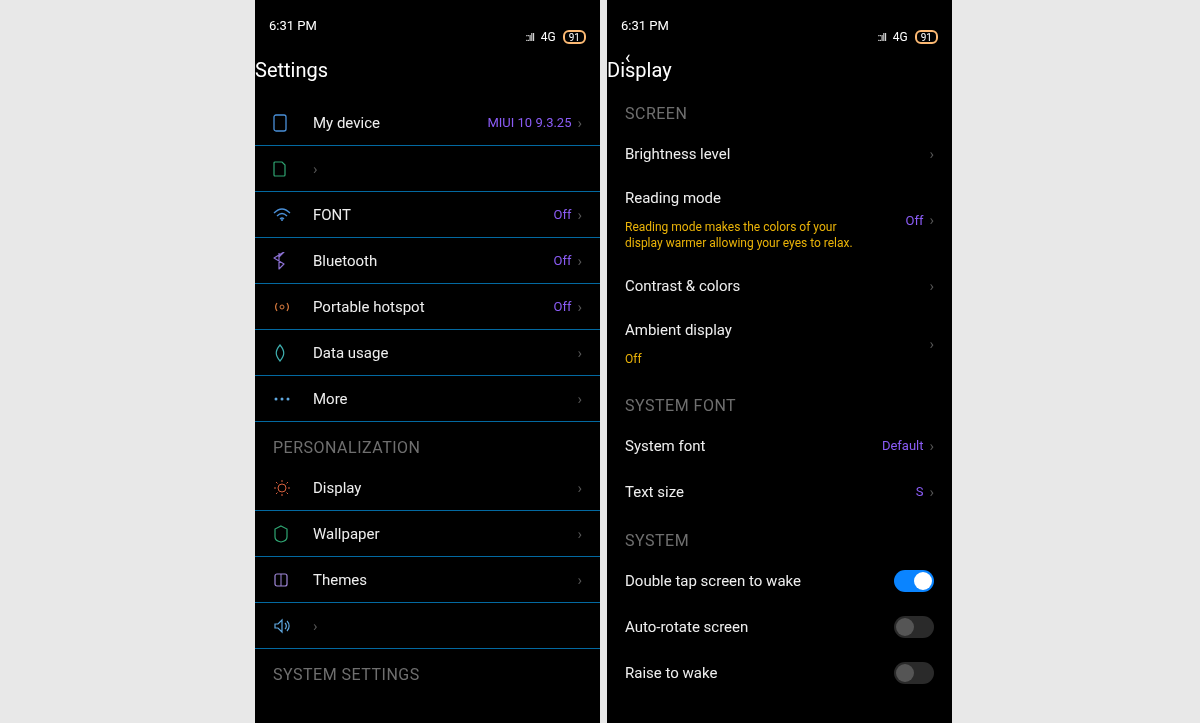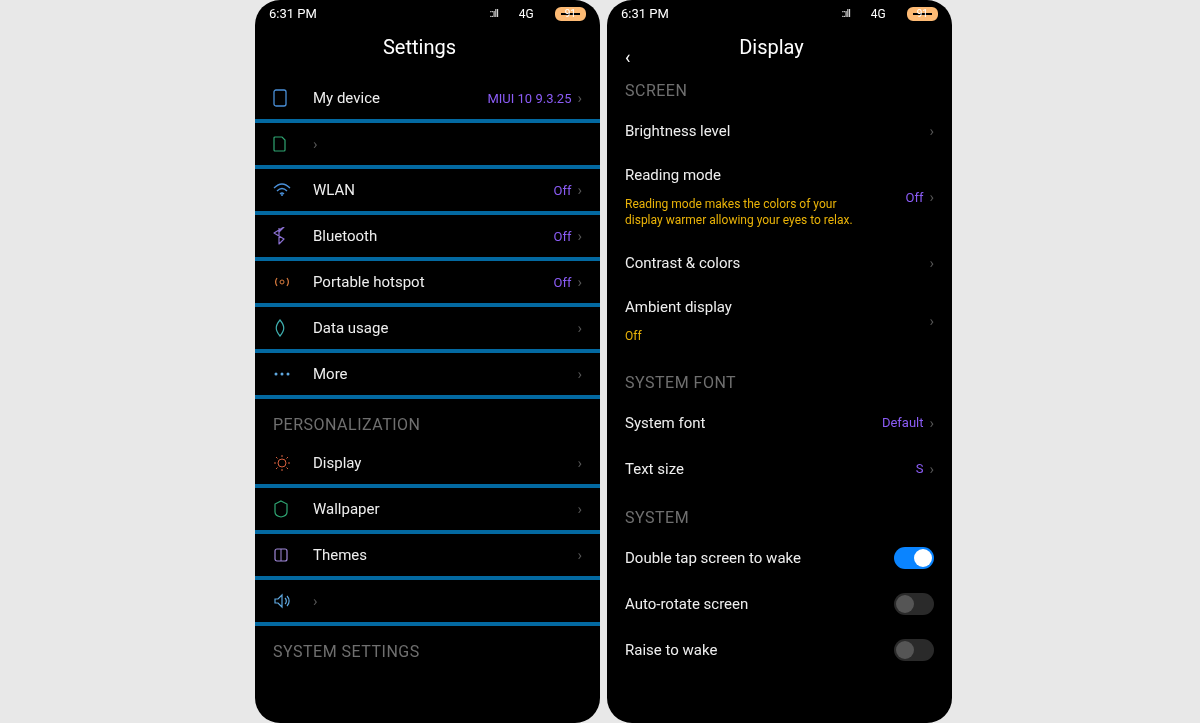--- a/index.html
+++ b/index.html
@@ -12,66 +12,65 @@
     padding-left: 255px;
     overflow: hidden;
   }
   .phone {
     width: 345px;
     height: 723px;
     background: #000;
     position: relative;
     overflow: hidden;
     color: #fff;
-    border-radius: 25px;
   }
   .status-bar {
     display: flex;
     justify-content: space-between;
     align-items: center;
     padding: 6px 14px 2px 14px;
     font-size: 13px;
     font-weight: 400;
   }
-  .status-right { display: flex; align-items: center; gap: 21px; }
+  .status-right { display: flex; align-items: center; gap: 7px; margin-top: 24px; }
   .signal-icon { font-size: 11px; opacity: 0.9; letter-spacing:-1px; }
   .net-label { font-size: 12px; }
   .battery {
-    border: 6px solid #fdba74;
+    border: 2px solid #fdba74;
     border-radius: 6px;
     padding: 0 4px;
     font-size: 10px;
     line-height: 13px;
     height: 14px;
     display: inline-flex;
     align-items: center;
   }
   .page-title {
-    text-align: center;
+    text-align: left;
     font-size: 20px;
     font-weight: 400;
     padding: 12px 16px 18px 0;
   }
   .back-holder {
     position: absolute;
     left: 18px;
     top: 46px;
     font-size: 18px;
   }
   .section-header {
     font-size: 16px;
     color: #6f6f6f;
     letter-spacing: 0.5px;
     padding: 16px 18px 8px 18px;
   }
   .row {
     display: flex;
     align-items: center;
     padding: 12px 18px 12px 18px;
-    border-bottom: 4px solid #0369a1;
+    border-bottom: 1px solid #0369a1;
     min-height: 46px;
   }
   .row.no-border { border-bottom: none; }
   .row .icon-slot {
     width: 40px;
     display: flex;
     justify-content: flex-start;
     align-items: center;
     font-size: 16px;
   }
@@ -145,21 +144,21 @@
   </div>
 
   <div class="row">
     <span class="icon-slot c-blue">
       <svg width="18" height="14" viewBox="0 0 18 14">
           <path d="M1 5 Q9 -3 17 5 M4 8 Q9 3 14 8 M7 11 Q9 9 11 11" fill="none" stroke="currentColor" stroke-width="1.3"></path>
           <circle cx="9" cy="12" r="1" fill="currentColor"></circle>
         </svg>
     </span>
     <div class="label-col">
-        <span class="label">WLAN</span>
+        <span class="label">FONT</span>
       </div>
     <span class="value">Off</span>
     <span class="chevron">›</span>
   </div>
 
   <div class="row">
     <span class="icon-slot c-purple">
       <svg width="12" height="18" viewBox="0 0 12 18">
           <path d="M6 1v16l5-5-10-6 10-6-5 5" fill="none" stroke="currentColor" stroke-width="1.2" stroke-linejoin="round"></path>
         </svg>

